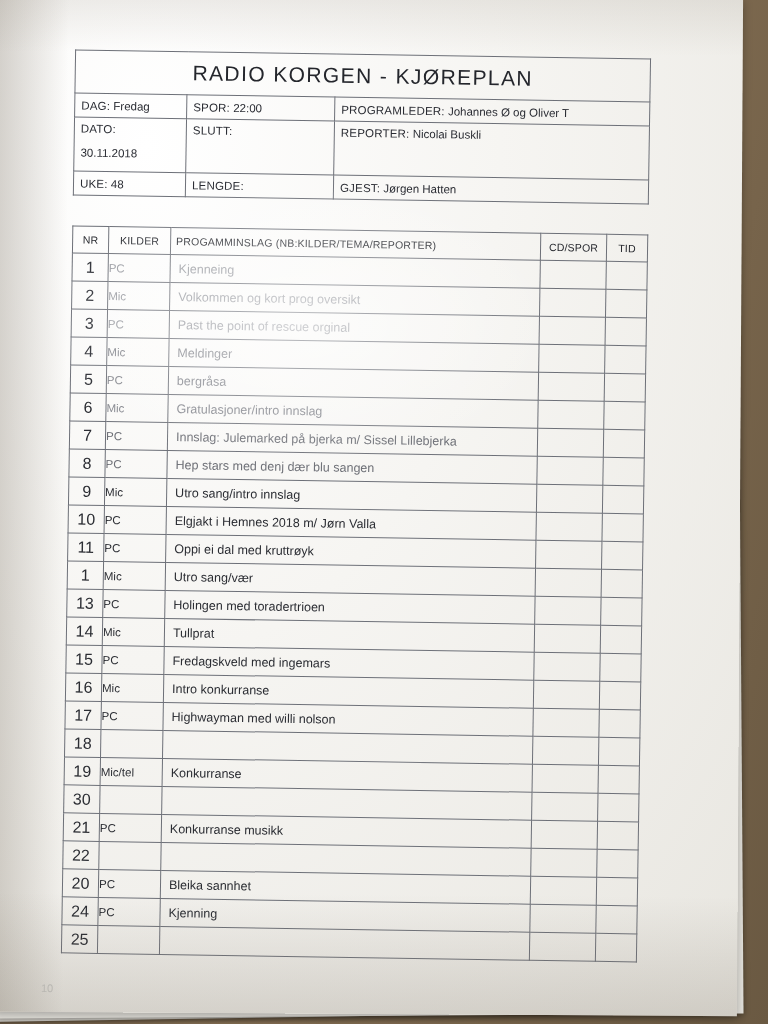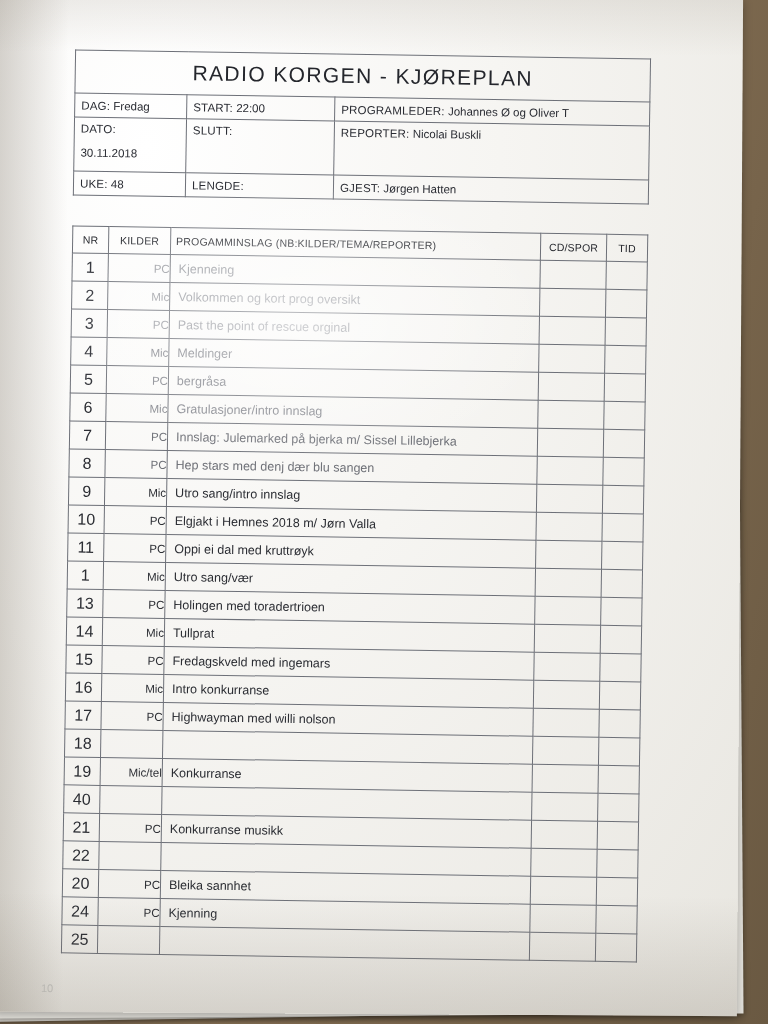--- a/index.html
+++ b/index.html
@@ -118,21 +118,21 @@
     letter-spacing: 0.2px;
   }
   .plan th.c { text-align: center; padding-left: 0 !important; }
   .plan td { height: 27px; }
   .cell-nr {
     text-align: center;
     font-size: 16px;
     color: #2b2d33;
   }
   .cell-kilder {
-    text-align: right;
+    text-align: left;
     font-size: 11.5px;
     color: #2d2f35;
   }
   .cell-prog {
     padding-left: 8px !important;
     font-size: 12.5px;
     color: #2b2d33;
     white-space: nowrap;
     overflow: hidden;
   }
@@ -182,21 +182,21 @@
           <td class="title-cell" colspan="3">
             <span class="title-text">RADIO KORGEN - KJØREPLAN</span>
           </td>
         </tr>
         <tr>
           <td class="head-cell">
             <span class="head-lbl">DAG:</span>
             <span>Fredag</span>
           </td>
           <td class="head-cell">
-            <span class="head-lbl">START:</span>
+            <span class="head-lbl">SPOR:</span>
             <span>22:00</span>
           </td>
           <td class="head-cell">
             <span class="head-lbl">PROGRAMLEDER:</span>
             <span>Johannes Ø og Oliver T</span>
           </td>
         </tr>
         <tr>
           <td class="head-cell tall">
             <span class="head-lbl">DATO:</span>
@@ -375,21 +375,21 @@
               <td class="cell-tid"></td>
             </tr>
             <tr>
               <td class="cell-nr">19</td>
               <td class="cell-kilder">Mic/tel</td>
               <td class="cell-prog">Konkurranse</td>
               <td class="cell-cd"></td>
               <td class="cell-tid"></td>
             </tr>
             <tr>
-              <td class="cell-nr">40</td>
+              <td class="cell-nr">30</td>
               <td class="cell-kilder"></td>
               <td class="cell-prog"></td>
               <td class="cell-cd"></td>
               <td class="cell-tid"></td>
             </tr>
             <tr>
               <td class="cell-nr">21</td>
               <td class="cell-kilder">PC</td>
               <td class="cell-prog">Konkurranse musikk</td>
               <td class="cell-cd"></td>

